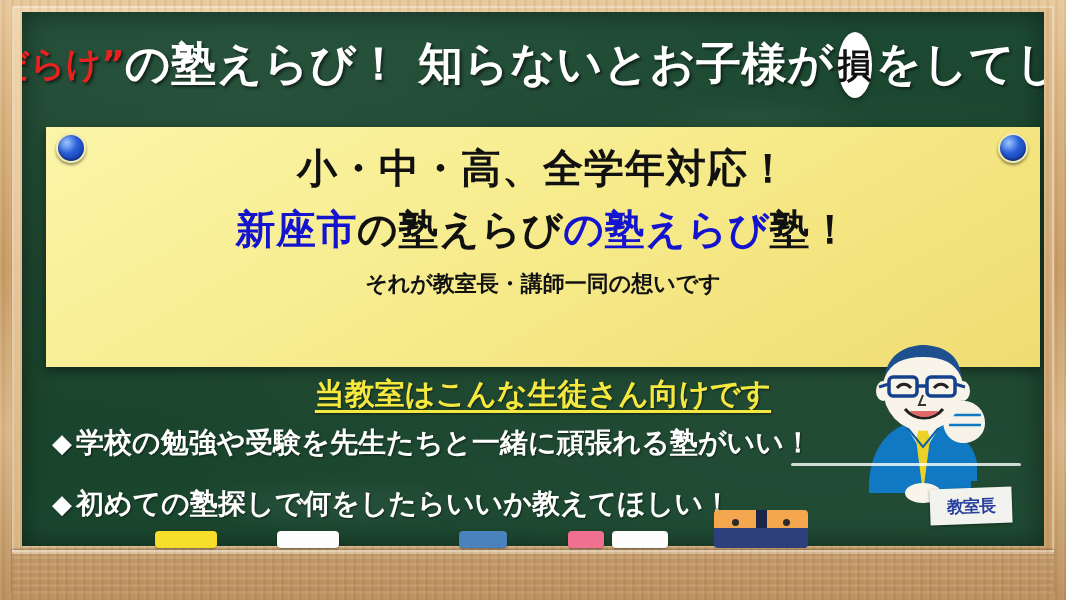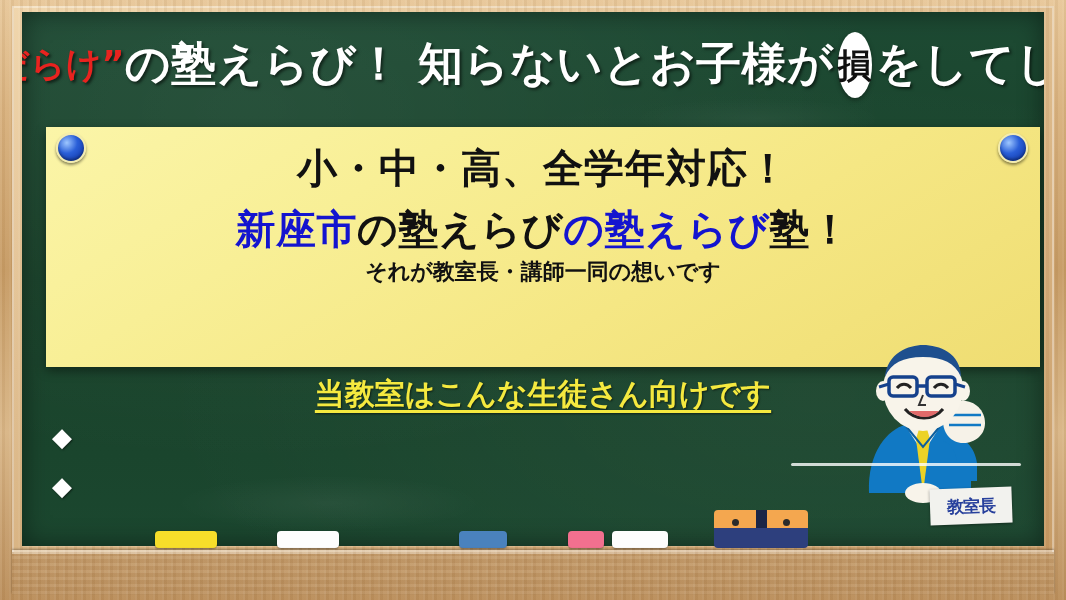--- a/index.html
+++ b/index.html
@@ -98,21 +98,21 @@
     font-size:40px;font-weight:700;letter-spacing:.5px;
     margin-top:6px;white-space:nowrap;
   }
   .blue{color:#1414cf;}
   .black{color:#111;}
   .p-line3{
     font-size:33px;font-weight:700;color:#111;letter-spacing:0px;
     margin-top:10px;white-space:nowrap;
   }
   .p-line4{
-    font-size:22px;font-weight:700;color:#111;margin-top:0;white-space:nowrap;
+    font-size:22px;font-weight:700;color:#111;margin-top:12px;white-space:nowrap;
   }
 
   
   .sub-head{
     position:absolute;left:0;right:0;top:362px;text-align:center;
     font-size:30px;font-weight:700;color:#f5e93f;white-space:nowrap;
     text-shadow:1px 1px 2px rgba(0,0,0,.55);
   }
   .sub-head u{
     text-decoration:underline;
@@ -210,23 +210,25 @@
       <div class="p-line4">それが教室長・講師一同の想いです</div>
     </div>
 
     <div class="sub-head">
       <u>当教室はこんな生徒さん向けです</u>
     </div>
 
     <div class="bullets">
       <div class="bullet">
         <span class="dia">◆</span>
+        <span>学校の勉強や受験を先生たちと一緒に頑張れる塾がいい！</span>
       </div>
       <div class="bullet">
         <span class="dia">◆</span>
+        <span>初めての塾探しで何をしたらいいか教えてほしい！</span>
       </div>
 
     </div>
 
     <div class="teacher">
       <div class="desk-line"></div>
       <svg width="185" height="185" viewBox="0 0 185 185">
 
         <path d="M38 150 C36 108 58 86 74 82 L112 82 C126 88 138 104 140 125 L140 150 Z" fill="#1179c4"></path>
 

